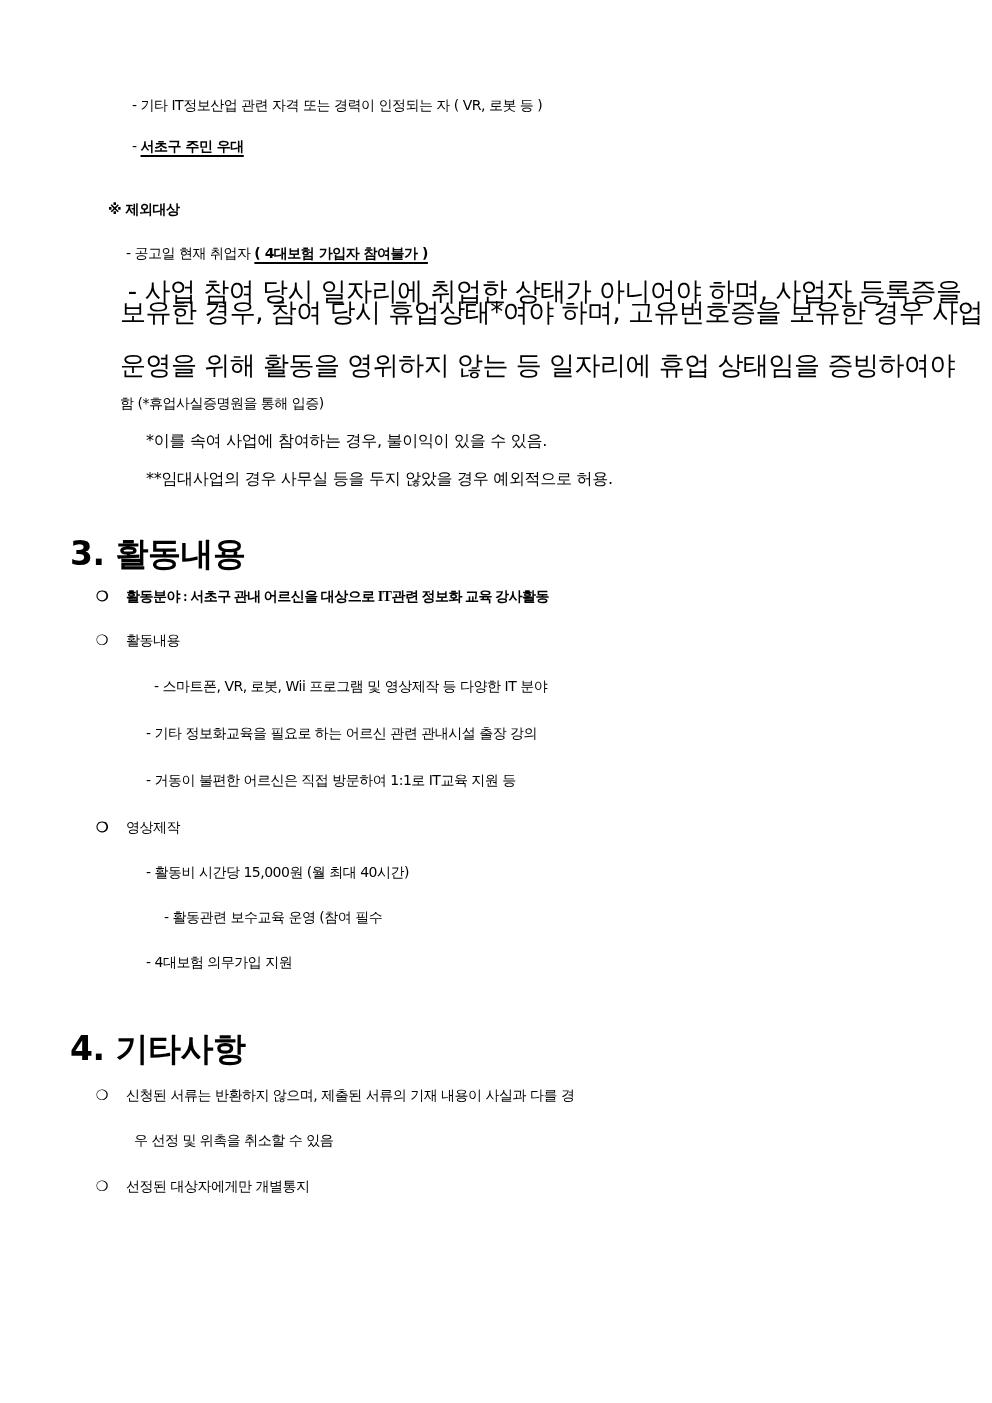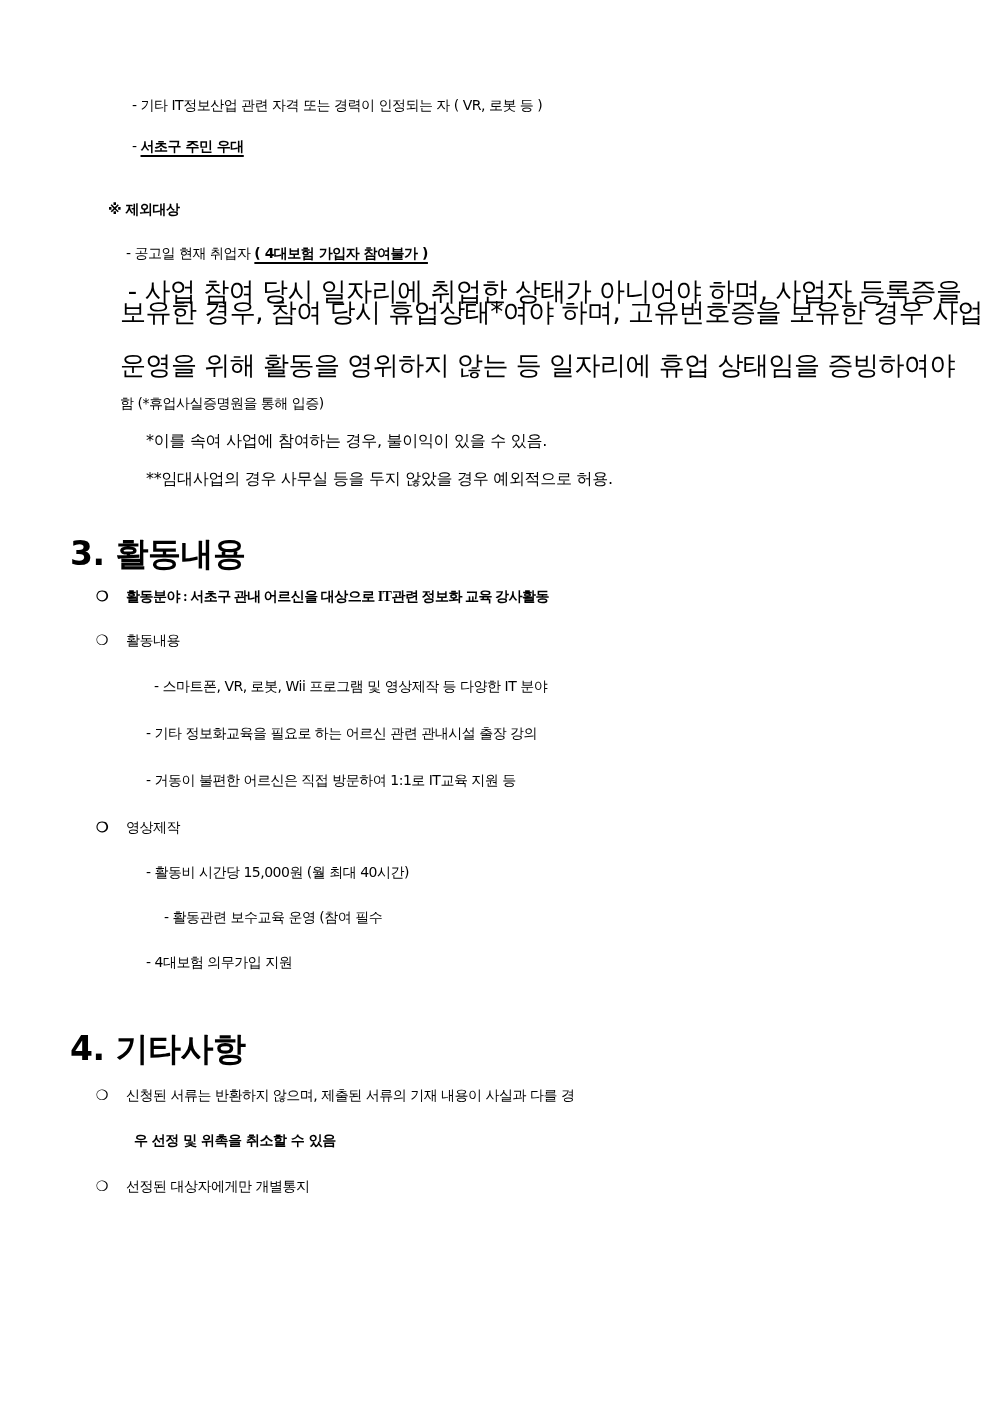--- a/index.html
+++ b/index.html
@@ -125,18 +125,18 @@
 <div class="line" style="left:146px; top:947px;">
   <span>- 4대보험 의무가입 지원</span>
 </div>
 
 <div class="line heading" style="left:70px; top:1032px;">
   <span>4. 기타사항</span>
 </div>
 <div class="line" style="left:96px; top:1080px; width:826px;">
   <span class="bullet-o">❍</span><span>신청된 서류는 반환하지 않으며, 제출된 서류의 기재 내용이 사실과 다를 경</span>
 </div>
-<div class="line" style="left:134px; top:1125px;font-weight:bold;">
+<div class="line" style="left:134px; top:1125px;">
   <span>우 선정 및 위촉을 취소할 수 있음</span>
 </div>
 <div class="line" style="left:96px; top:1171px;">
   <span class="bullet-o">❍</span><span>선정된 대상자에게만 개별통지</span>
 </div>
 
 </body></html>

